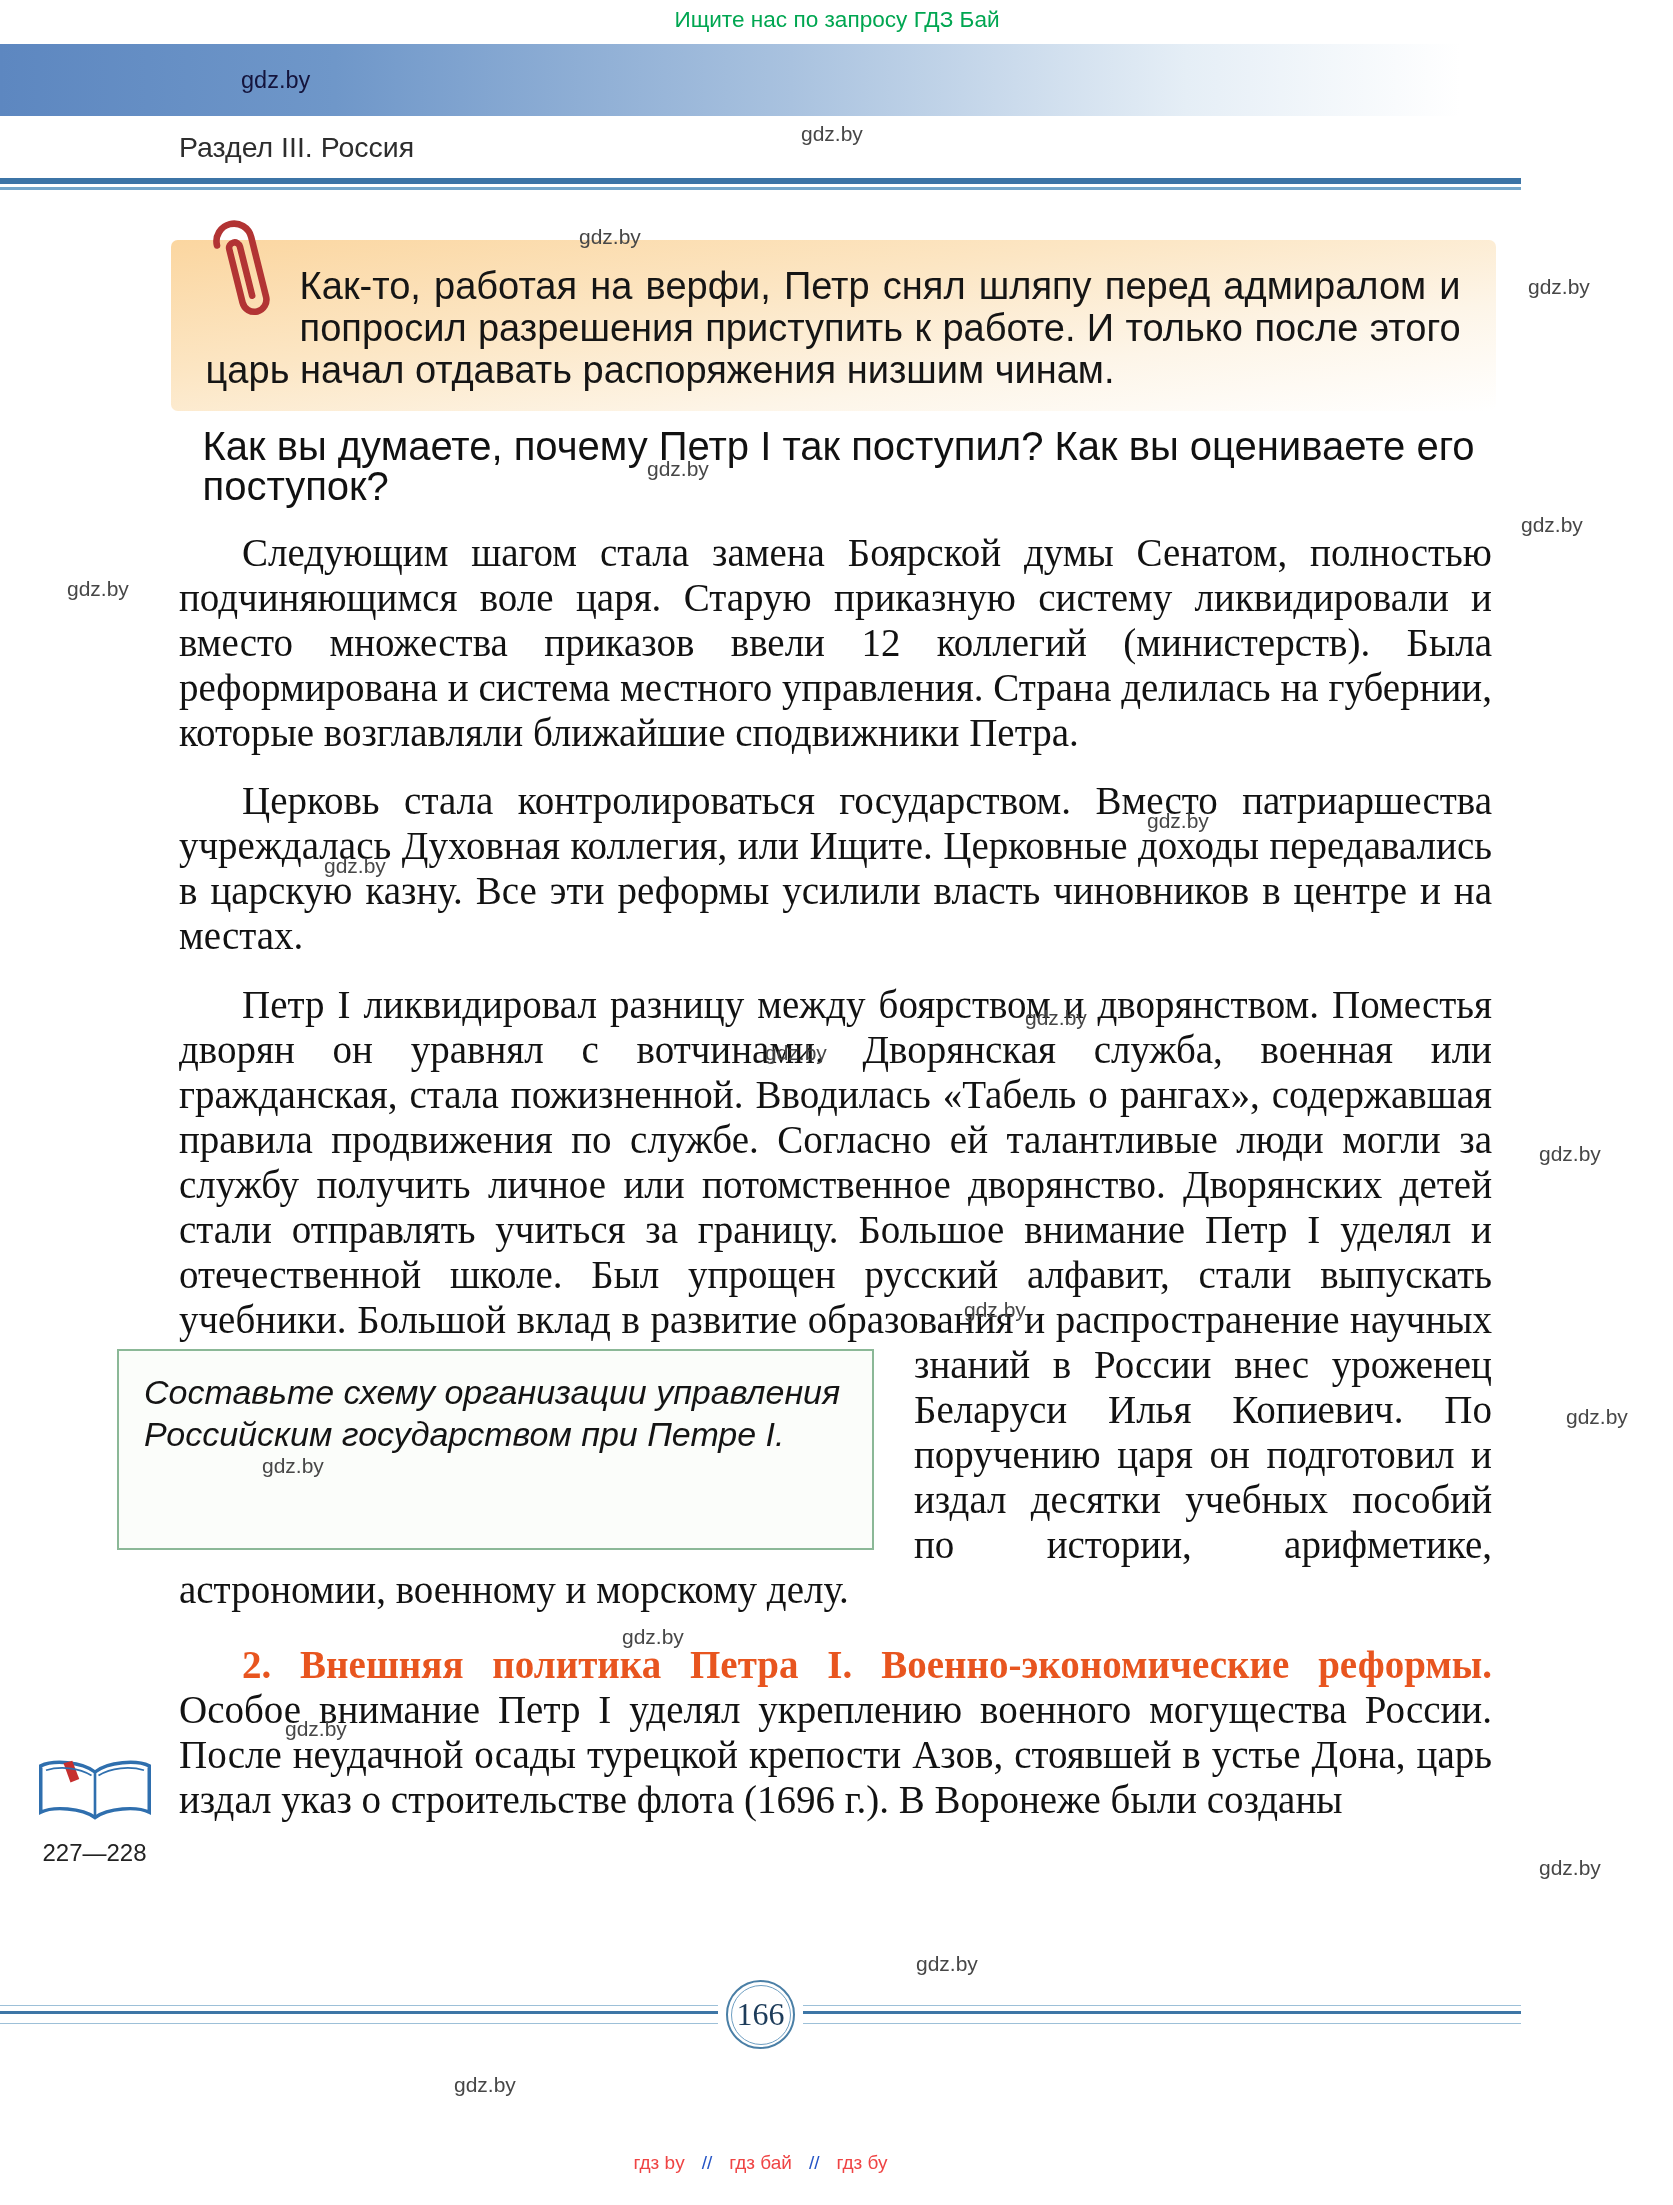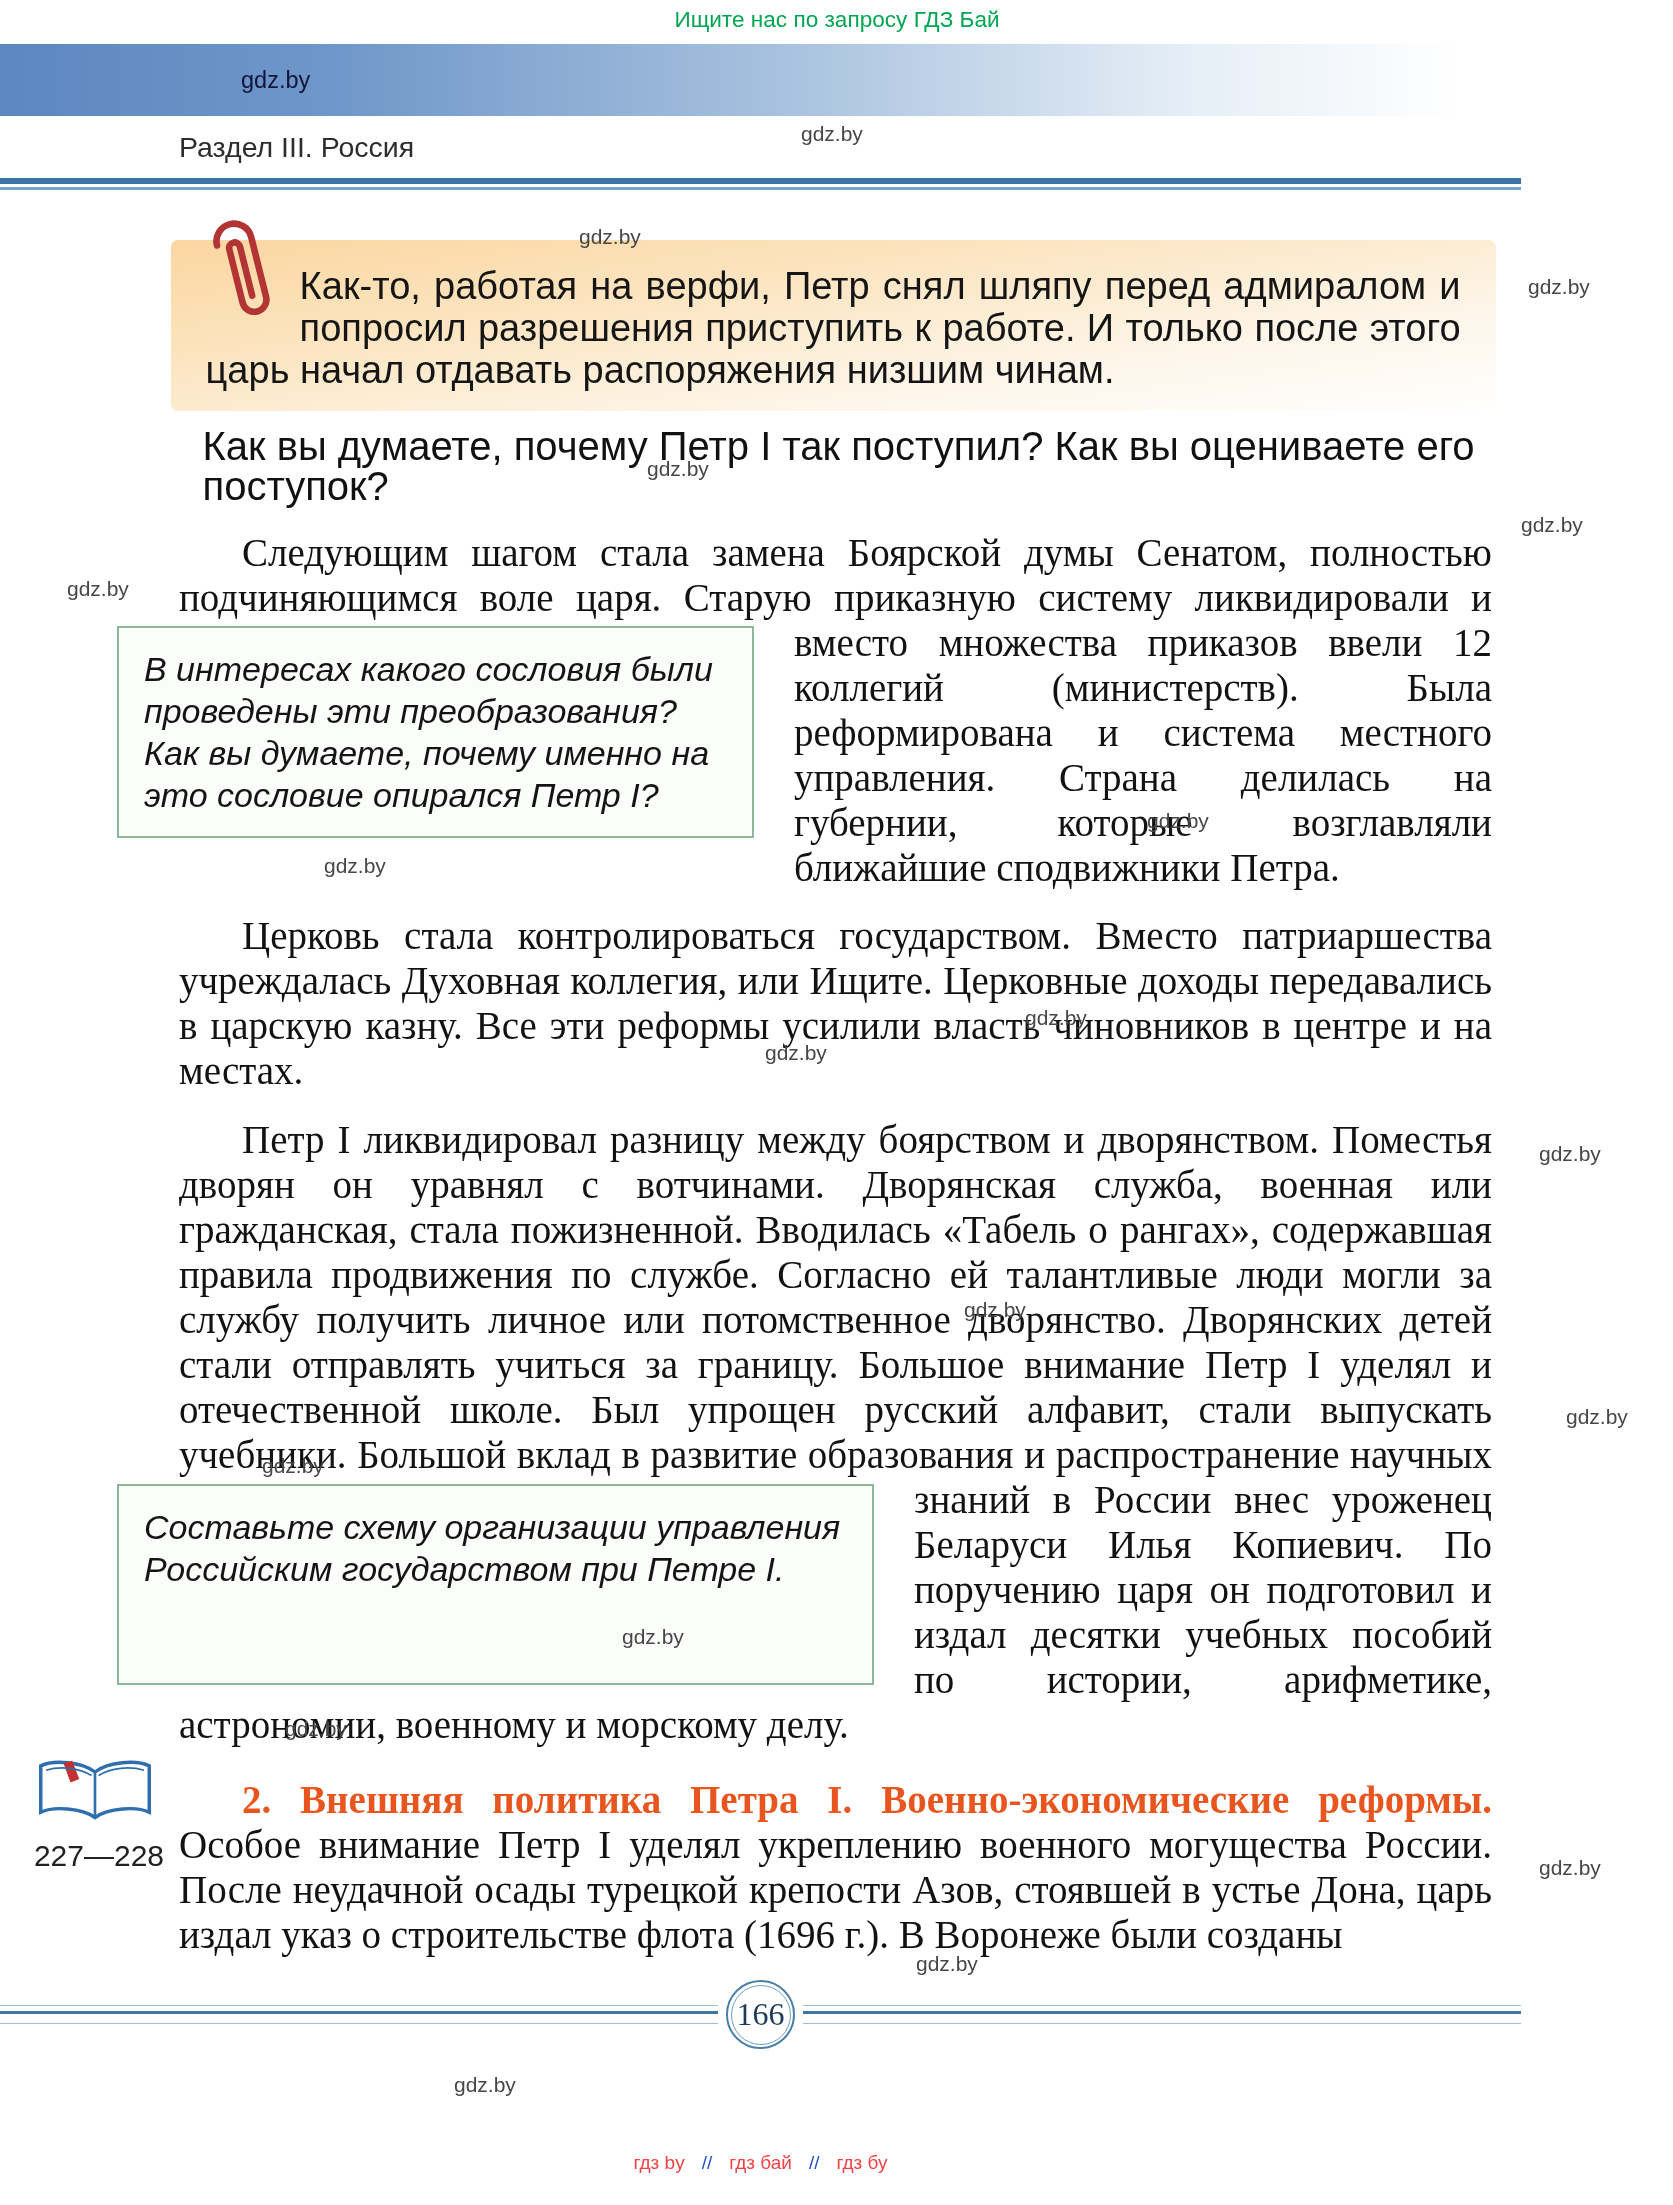--- a/index.html
+++ b/index.html
@@ -71,21 +71,21 @@
     padding:20px 25px; margin:5px 40px 15px -62px;
     font-family:"Liberation Sans", sans-serif; font-style:italic;
     font-size:34px; line-height:42px; text-align:left; text-indent:0; color:#141414;
   }
   .sec2 { color:#e8551f; font-weight:bold; }
 
   
   .book-ref { position:absolute; left:25px; top:1758px; width:139px; text-align:center; }
   .book-ref .pages {
     margin-top:6.7px; font-family:"Liberation Sans", sans-serif;
-    font-size:30px; color:#222;text-align:right;
+    font-size:24px; color:#222;
   }
 
   
   .page-band {
     position:absolute; top:1980px; left:0; width:1521px;
     display:flex; align-items:center;
   }
   .band-rule { flex:1; height:17px; border-top:1.7px solid #9dc0d8; border-bottom:1.7px solid #9dc0d8; position:relative; }
   .band-rule::after { content:""; position:absolute; left:0; right:0; top:5px; height:3.4px; background:#3e76a6; }
   .pg-circle {
@@ -147,23 +147,20 @@
         <path d="M14,34 a16,16 0 0 1 32,0 v56 a11,11 0 0 1 -22,0 V40 a5,5 0 0 1 10,0 v46" fill="none" stroke="#b23434" stroke-width="6" stroke-linecap="round"></path>
       </svg>
       <span class="clip-spacer"></span>
       <span>Как-то, работая на верфи, Петр снял шляпу перед адмиралом и попросил разрешения приступить к работе. И только после этого царь начал отдавать распоряжения низшим чинам.</span>
     </div>
 
     <p class="question">Как вы думаете, почему Петр I так поступил? Как вы оцениваете его поступок?</p>
 
     <p class="para">
       <span class="push" style="height:91px"></span>
-      <span class="sidebox" style="width:637px">
-        <span>В интересах какого сословия были проведены эти преобразования? Как вы думаете, почему именно на это сословие опирался Петр I?</span>
-      </span>
       <span>Следующим шагом стала замена Боярской думы Сенатом, полностью подчиняющимся воле царя. Старую приказную систему ликвидировали и вместо множества приказов ввели 12 коллегий (министерств). Была реформирована и система местного управления. Страна делилась на губернии, которые возглавляли ближайшие сподвижники Петра.</span>
     </p>
 
     <p class="para clear">
       <span>Церковь стала контролироваться государством. Вместо патриаршества учреждалась Духовная коллегия, или Ищите. Церковные доходы передавались в царскую казну. Все эти реформы усилили власть чиновников в центре и на местах.</span>
     </p>
 
     <p class="para">
       <span class="push" style="height:362px"></span>
       <span class="sidebox" style="width:757px;min-height:201px">

